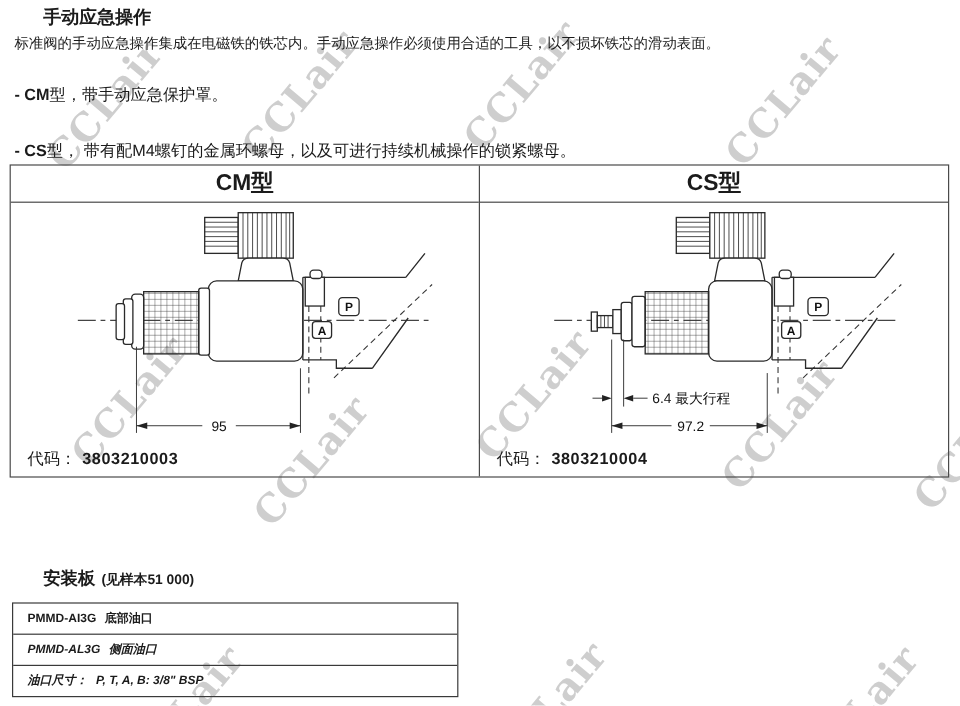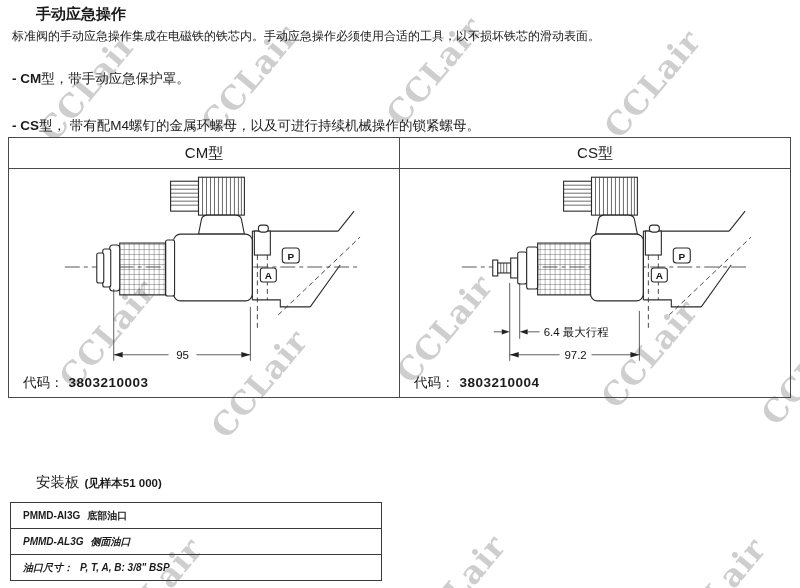--- a/index.html
+++ b/index.html
@@ -24,41 +24,41 @@
   .bullet-1{top:70px;} .bullet-2{top:94px;margin-top:23px;}
 
   
   .diagram-box{
     position:absolute;left:8px;top:137px;width:781px;height:259px;
     border:1.5px solid #4a4a4a;display:flex;background:transparent;
   }
   .panel{flex:1 1 50%;position:relative;}
   .panel + .panel{border-left:1.5px solid #4a4a4a;}
   .panel-header{
-    height:30px;line-height:30px;text-align:center;font-weight:normal;
-    font-size:15px;border-bottom:1.2px solid #4a4a4a;
+    height:30px;line-height:30px;text-align:center;font-weight:bold;
+    font-size:19px;border-bottom:1.2px solid #4a4a4a;
   }
   .drawing{position:absolute;left:0;top:31px;width:389px;height:196px;display:block;}
   .code-row{position:absolute;left:14px;bottom:5px;font-size:13.5px;}
   .code-row .code-value{font-weight:bold;margin-left:5px;letter-spacing:.5px;}
 
   
   .s{stroke:#2a2a2a;stroke-width:1.1;fill:none;}
   .sw{stroke:#2a2a2a;stroke-width:1.1;fill:#fff;}
   .ribs{stroke:#2a2a2a;stroke-width:.7;fill:none;}
   .thin{stroke:#333;stroke-width:.8;fill:none;}
   .cl{stroke:#444;stroke-width:.9;fill:none;stroke-dasharray:15 4 4 4;}
   .dash{stroke:#333;stroke-width:.9;fill:none;stroke-dasharray:5 3.5;}
   .arrow{fill:#222;stroke:none;}
   .dimtxt{font:11.5px "Liberation Sans",sans-serif;fill:#111;}
   .portxt{font:bold 10px "Liberation Sans",sans-serif;fill:#111;}
 
   
   .mounting-title{position:absolute;left:36px;top:473px;}
-  .mounting-title .mt{font-size:14.5px;font-weight:normal;}
+  .mounting-title .mt{font-size:14.5px;font-weight:bold;}
   .mounting-title .ms{font-size:11.5px;font-weight:700;margin-left:5px;}
   .mount-table{
     position:absolute;left:10px;top:502px;width:370px;
     border:1.5px solid #3a3a3a;
   }
   .mount-row{
     height:25px;line-height:25px;padding-left:12px;
     font-size:10px;font-weight:bold;white-space:nowrap;
   }
   .mount-row + .mount-row{border-top:1.5px solid #3a3a3a;font-style:italic;}

